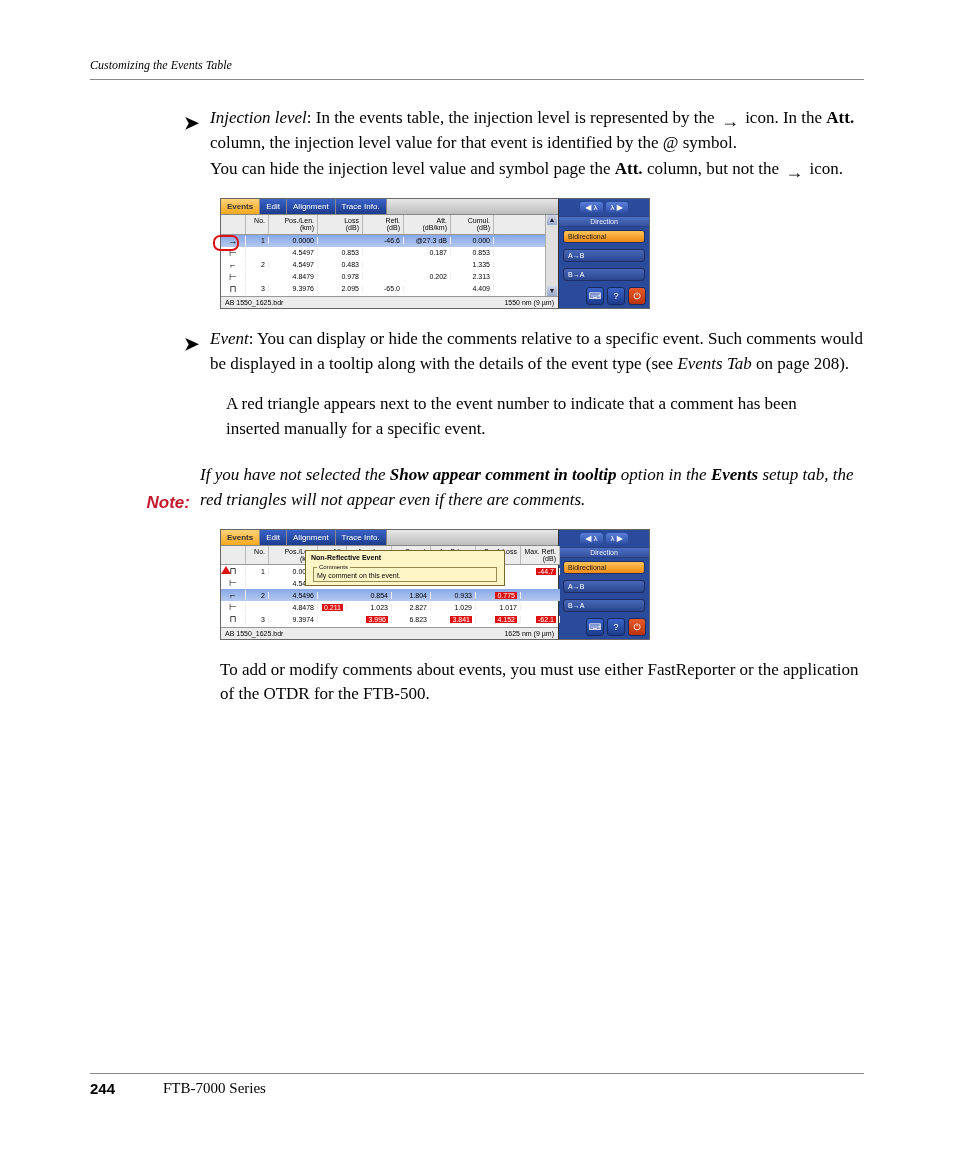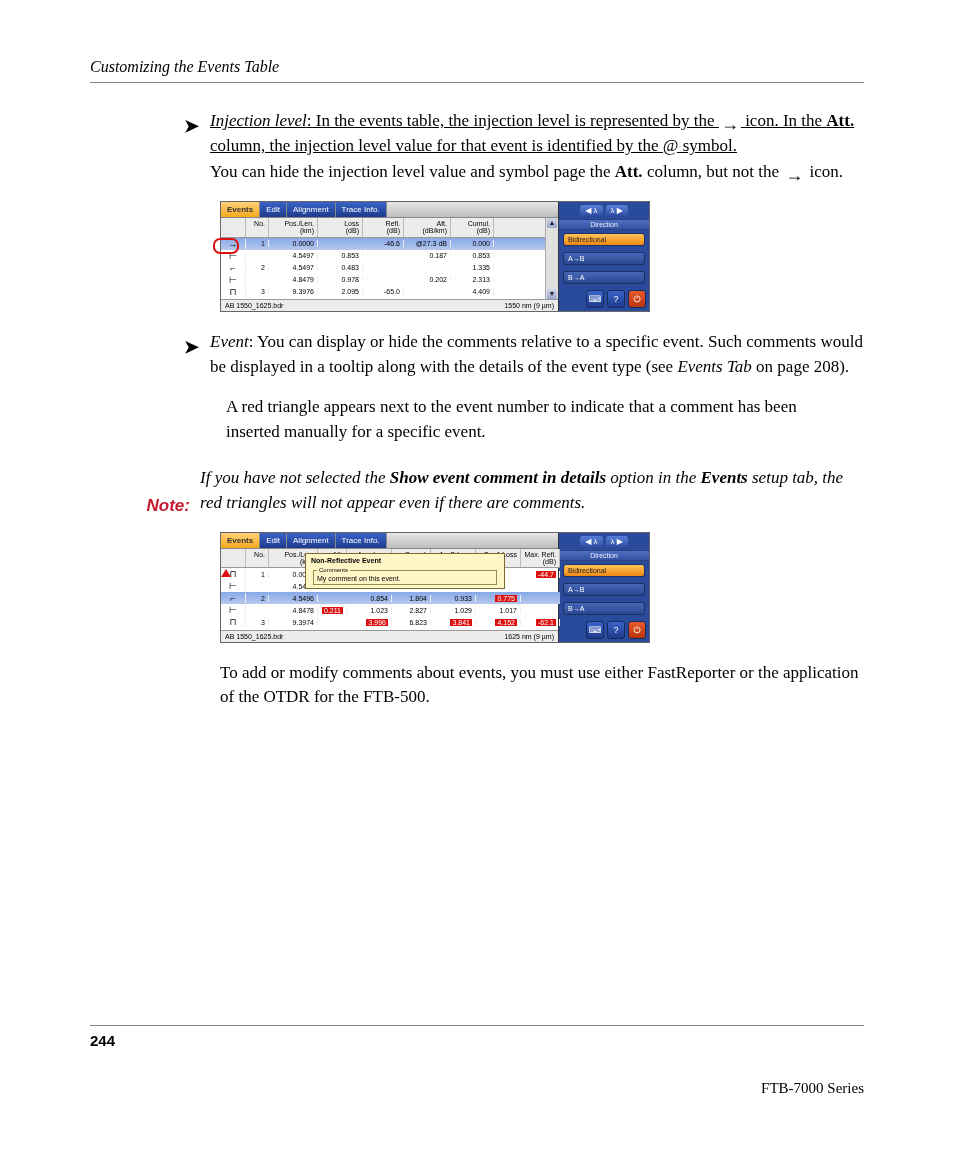--- a/index.html
+++ b/index.html
@@ -18,21 +18,21 @@
     padding: 58px 90px 40px 90px;
   }
   .chapter-title {
     font-family: Arial, Helvetica, sans-serif;
     font-weight: bold;
     font-size: 18px;
     margin: 0 0 6px 0;
   }
   .section-title {
     font-style: italic;
-    font-size: 16px;
+    font-size: 12px;
     margin: 0 0 6px 0;
   }
   hr.rule {
     border: none;
     border-top: 1px solid #888;
     margin: 0 0 26px 0;
   }
   .body-text {
     font-size: 17px;
     line-height: 1.45;
@@ -250,46 +250,46 @@
     line-height: 1.45;
   }
   .footer {
     position: absolute;
     bottom: 62px;
     left: 90px;
     right: 90px;
     border-top: 1px solid #888;
     padding-top: 6px;
     display: flex;
-    justify-content: space-between;
     font-size: 15px;
+    gap: 48px;
   }
   .footer .pageno { font-weight: bold; font-family: Arial, sans-serif; }
-  .footer .series { font-family: Georgia, serif; margin-top: 48px; }
+  .footer .series { font-family: Georgia, serif; }
   .col-icon { width: 18px; }
   .col-no   { width: 16px; text-align:right; }
   .col-pos  { width: 42px; }
   .col-loss { width: 38px; }
   .col-refl { width: 34px; }
   .col-att  { width: 40px; }
   .col-cum  { width: 36px; }
   .col-ab   { width: 38px; }
   .col-ba   { width: 38px; }
   .col-mref { width: 32px; }
 </style>
 </head>
 <body>
 
 <div class="page">
   <div class="section-title">Customizing the Events Table</div>
   <hr class="rule">
 
   <div class="bullet-block body-text">
     <span class="chevron">➤</span>
-    <p style="margin:0 0 2px 0;text-decoration:underline;">
+    <p style="margin:0 0 2px 0;">
       <i><span>Injection level</span></i><span>: In the events table, the injection level is represented by the </span><span class="arrow-icon">→</span><span> icon. In the </span><b>Att.</b><span> column, the injection level value for that event is identified by the @ symbol.</span>
     </p>
     <p style="margin:0;">
       <span>You can hide the injection level value and symbol page the </span><b>Att.</b><span> column, but not the </span><span class="arrow-icon">→</span><span> icon.</span>
     </p>
   </div>
 
   <div class="screenshot-wrap">
     <div class="screenshot">
       <div class="main-pane">
@@ -396,21 +396,21 @@
     <span class="chevron">➤</span>
     <p style="margin:0 0 14px 0;">
       <i><span>Event</span></i><span>: You can display or hide the comments relative to a specific event. Such comments would be displayed in a tooltip along with the details of the event type (see </span><i>Events Tab</i><span> on page 208).</span>
     </p>
     <p style="margin:16px;">A red triangle appears next to the event number to indicate that a comment has been inserted manually for a specific event.</p>
   </div>
 
   <div class="note-row">
     <div class="note-label">Note:</div>
     <div class="note-body">
-      <span>If you have not selected the </span><b>Show event comment in details</b><span> option in the </span><b>Events</b><span> setup tab, the red triangles will not appear even if there are comments.</span>
+      <span>If you have not selected the </span><b>Show appear comment in tooltip</b><span> option in the </span><b>Events</b><span> setup tab, the red triangles will not appear even if there are comments.</span>
     </div>
   </div>
 
   <div class="screenshot-wrap">
     <div class="screenshot">
       <div class="main-pane">
         <div class="tabs">
           <div class="tab active">Events</div>
           <div class="tab tool">Edit</div>
           <div class="tab tool">Alignment</div>

